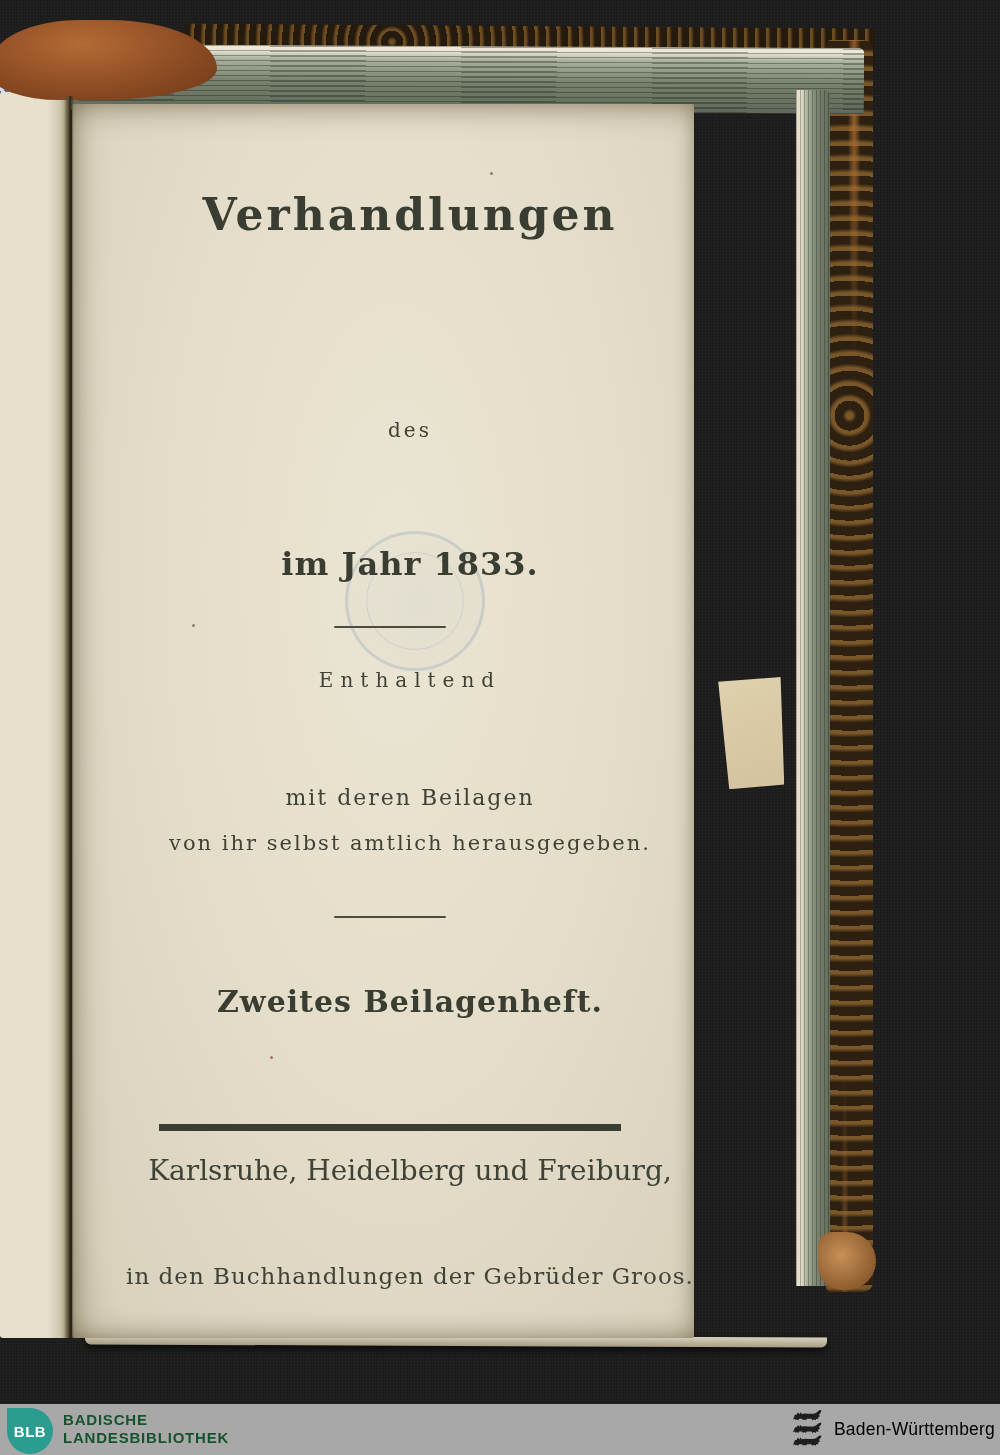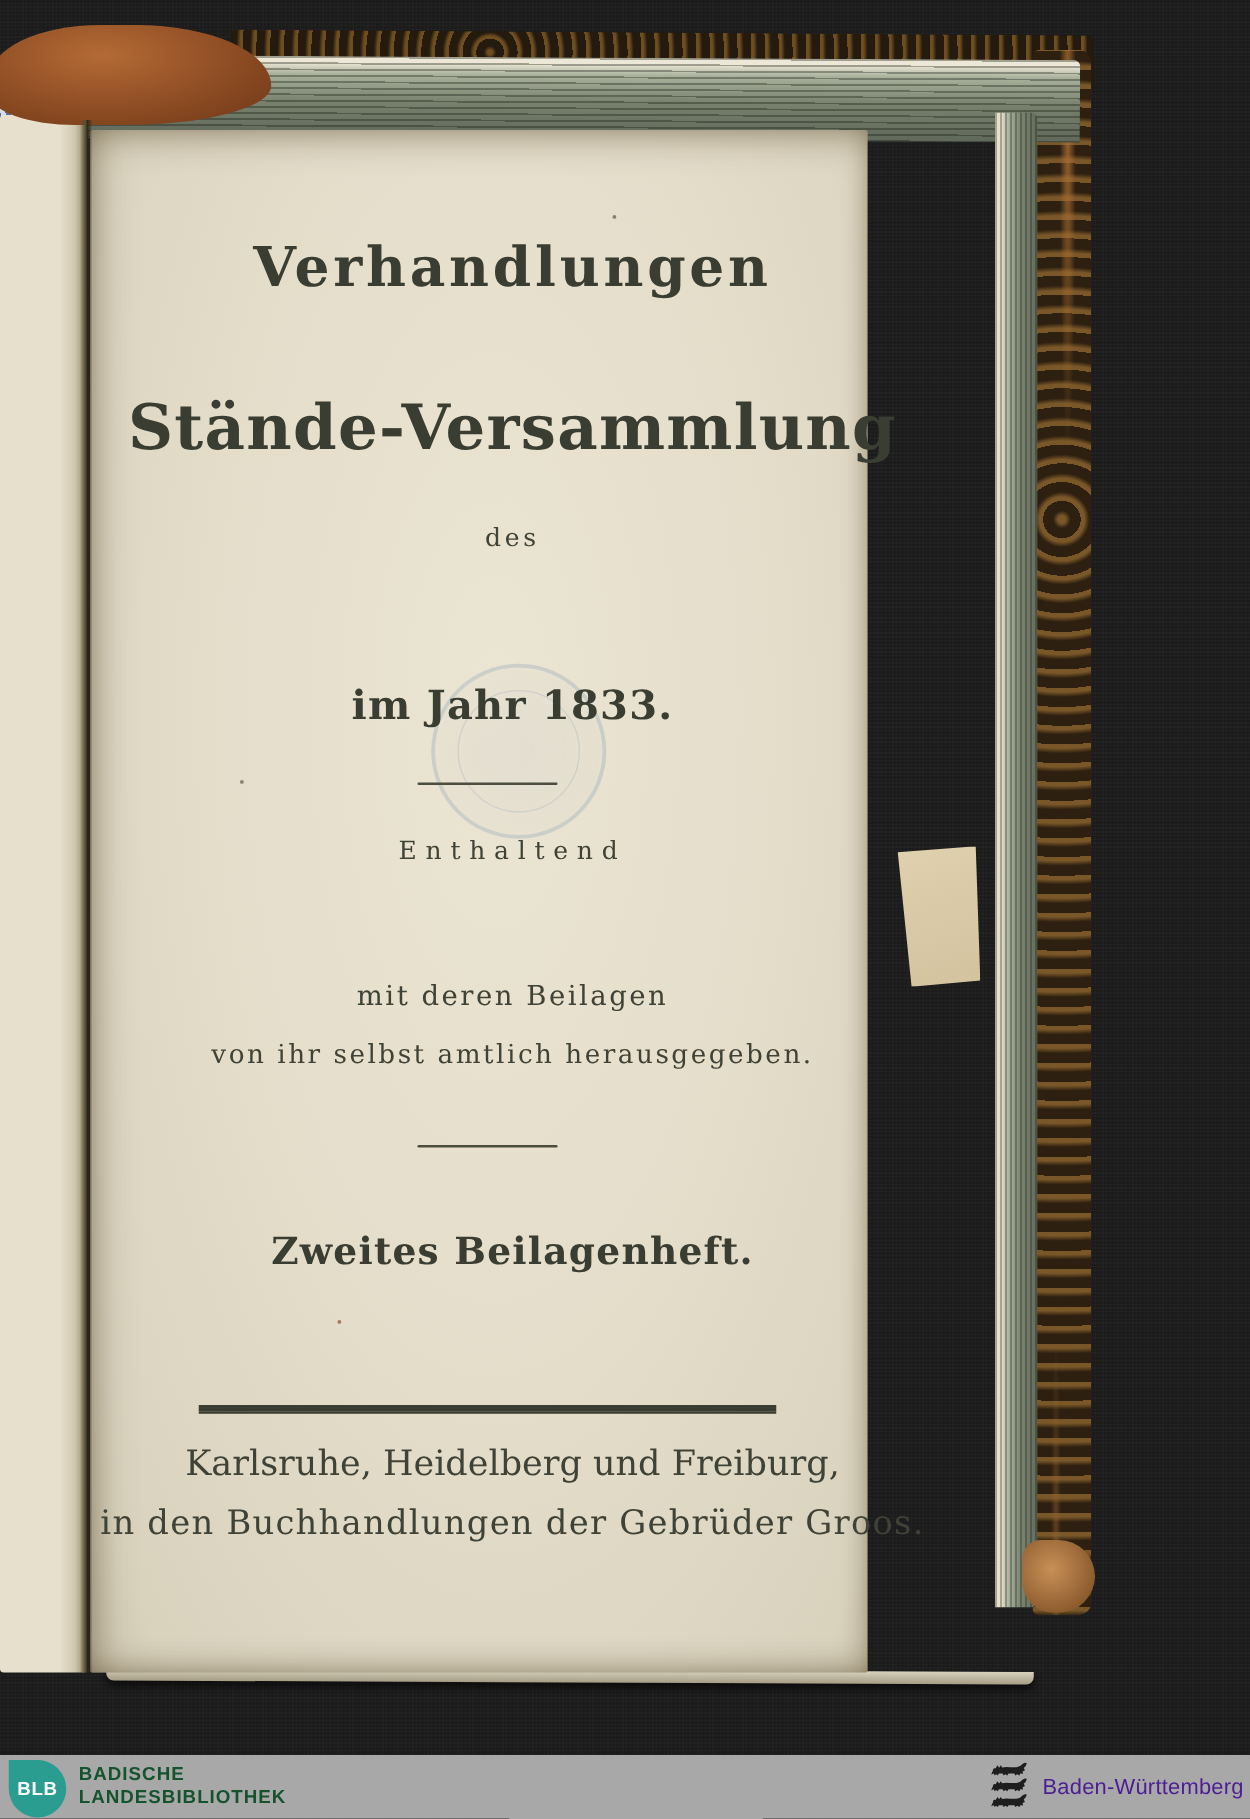--- a/index.html
+++ b/index.html
@@ -141,21 +141,21 @@
     color:#fff; font-weight:bold; font-size:15px; letter-spacing:0.5px;
   }
   .lib-name{
     position:absolute; left:63px; top:7px;
     color:#14532d; font-weight:bold; font-size:15px; line-height:18px;
     letter-spacing:0.8px;
   }
   .coa{position:absolute; left:792px; top:4px; width:30px; height:43px;}
   .state-name{
     position:absolute; left:834px; top:15px;
-    color:#4c1d95; font-size:17.5px; letter-spacing:0.2px;
+    color:#000000; font-size:17.5px; letter-spacing:0.2px;
   }
 </style>
 </head>
 <body>
 
 <div class="abs endband"></div>
 <div class="abs top-marble"></div>
 <div class="abs leather-top"></div>
 <div class="abs top-edges"></div>
 <div class="abs cover-right"></div>
@@ -167,38 +167,37 @@
 <div class="abs page">
   <div class="abs stamp"></div>
   <div class="abs patch"></div>
   <div class="abs speck" style="left:418px; top:68px;"></div>
   <div class="abs speck" style="left:120px; top:520px;"></div>
   <div class="abs speck" style="left:198px; top:952px; background:rgba(140,40,30,0.6);"></div>
   <div class="abs speck" style="left:470px; top:1060px;"></div>
 
   <div class="abs content">
     <div class="tl t-big" style="top:88px;  font-size:44px; letter-spacing:3px;">Verhandlungen</div>
-    <div class="tl t-big" style="top:212px; font-size:50px; letter-spacing:1px;">Stände-Versammlung</div>
     <div class="tl" style="top:316px; font-size:20px; letter-spacing:3px;">des</div>
     <div class="tl t-big" style="top:444px; font-size:32px; letter-spacing:1px;">im Jahr 1833.</div>
 
     <div class="rule" style="top:522px;"></div>
 
     <div class="tl" style="top:566px; font-size:20px; letter-spacing:7px;">Enthaltend</div>
     <div class="tl" style="top:682px; font-size:22px; letter-spacing:2px;">mit deren Beilagen</div>
     <div class="tl" style="top:728px; font-size:21px; letter-spacing:2px;">von ihr selbst amtlich herausgegeben.</div>
 
     <div class="rule" style="top:812px;"></div>
 
     <div class="tl t-big" style="top:882px; font-size:30px; letter-spacing:1px;">Zweites Beilagenheft.</div>
 
     <div class="double-rule" style="top:1020px;"></div>
 
     <div class="tl" style="top:1052px; font-size:28px;">Karlsruhe, Heidelberg und Freiburg,</div>
-    <div class="tl" style="top:1101px; font-size:27px; letter-spacing:1px;">in den Buchhandlungen der Gebrüder Groos.</div>
+    <div class="tl" style="top:1160px; font-size:23px; letter-spacing:1px;">in den Buchhandlungen der Gebrüder Groos.</div>
   </div>
 </div>
 
 <div class="abs gutter"></div>
 
 <div class="abs footer">
   <div class="blb-logo">
     <span>BLB</span>
   </div>
   <div class="lib-name">

